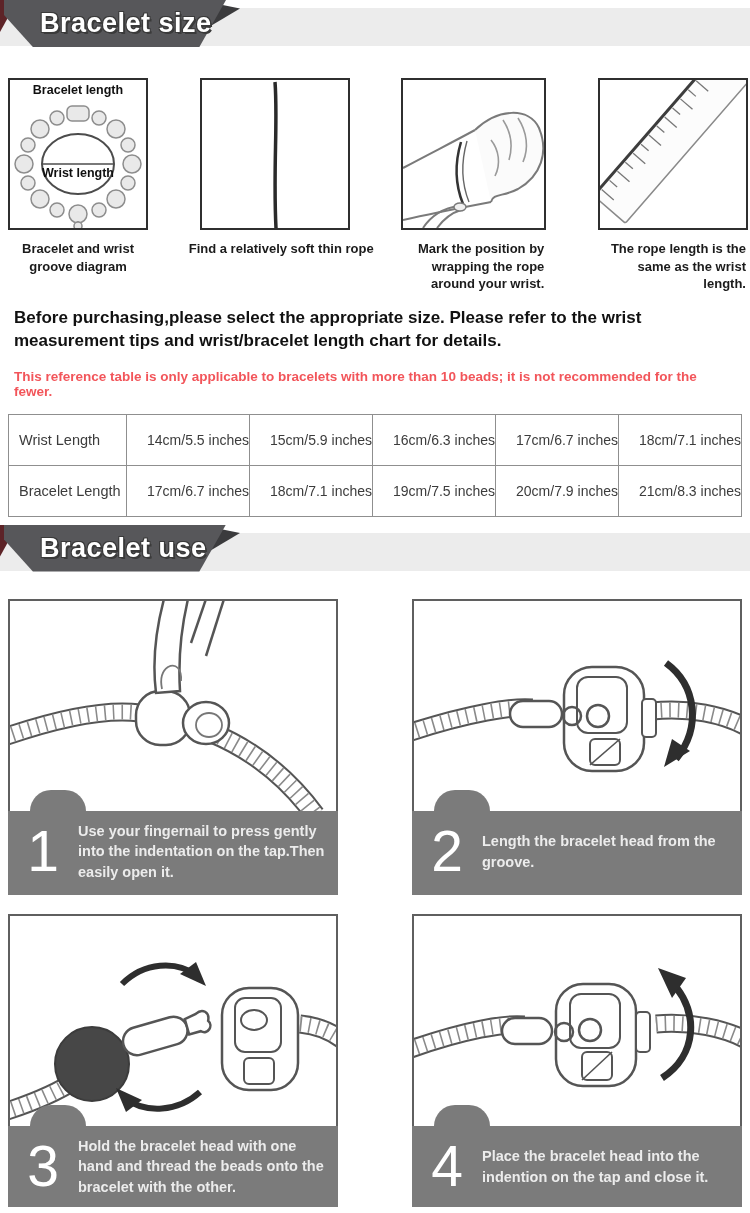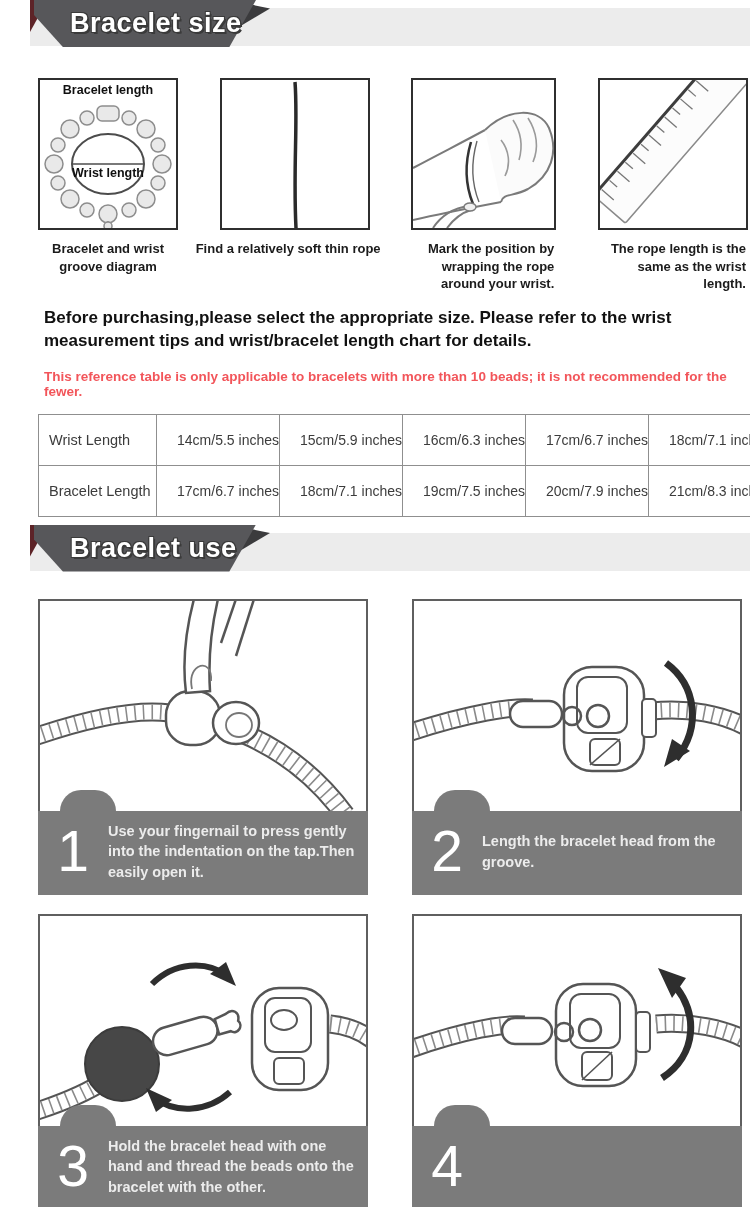--- a/index.html
+++ b/index.html
@@ -1,17 +1,17 @@
 <!DOCTYPE html>
 <html><head>
 <meta charset="utf-8">
 <style>
   * { margin:0; padding:0; box-sizing:border-box; }
   body { background:#fff; font-family:"Liberation Sans", sans-serif; }
-  .page { width:750px; height:1207px; background:#fff; overflow:hidden; position:relative;padding-left:30px; }
+  .page { width:750px; height:1207px; background:#fff; overflow:hidden; position:relative; }
 
   
   .strip { position:relative; height:48px; }
   .strip-bg { position:absolute; left:0; right:0; top:8px; height:38px; background:#ececec; }
   .ribbon { position:absolute; left:0; top:0; width:240px; height:47px; }
   .ribbon-accent { position:absolute; left:0; top:0; width:8px; height:32px; background:#5d2327;
                    clip-path:polygon(0 0,100% 0,100% 55%,0 100%); }
   .ribbon-fold { position:absolute; right:0; top:0; width:42px; height:28px; background:#3b3b3d;
                  clip-path:polygon(0 0,100% 30%,22% 100%); }
   .ribbon-main { position:absolute; left:4px; top:0; right:14px; height:47px; background:#57575a;
@@ -24,21 +24,21 @@
   .img-row { display:flex; justify-content:space-between; padding:30px 2px 0 8px; }
   .img-cell { position:relative; }
   .img-cell.c1 { width:140px; } .img-cell.c2 { width:150px; }
   .img-cell.c3 { width:145px; } .img-cell.c4 { width:150px; }
   .img-box { height:152px; border:2px solid #2f2f2f; background:#fff; position:relative; overflow:hidden; }
   .img-box svg { display:block; }
   .lbl { position:absolute; width:100%; text-align:center; font-weight:bold; font-size:12.5px; color:#101010; }
   .lbl-top { top:3px; } .lbl-mid { top:86px; }
   .img-cap { margin-top:10px; font-weight:bold; font-size:13px; line-height:1.35; color:#1b1b1b; }
   .c1 .img-cap { text-align:center; padding:0 6px; }
-  .c2 .img-cap { text-align:left; white-space:nowrap; margin-left:-24px; width:198px; }
+  .c2 .img-cap { text-align:right; white-space:nowrap; margin-left:-24px; width:198px; }
   .c3 .img-cap, .c4 .img-cap { text-align:right; padding-right:2px; }
 
   
   .note-bold { margin:14px 14px 16px; font-size:17px; font-weight:bold; color:#111; line-height:1.35; }
   .note-red  { margin:15px 14px 7px; font-size:13.5px; font-weight:bold; color:#f2555a; }
   table.size-table { border-collapse:collapse; width:734px; margin:15px 8px 0; table-layout:fixed; }
   .size-table td { border:1px solid #8f8f8f; height:51px; font-size:14px; color:#3c3c3c; text-align:right;
                    background:#fff; overflow:hidden; }
   .size-table td.rowhead { text-align:left; padding-left:10px; width:118px; font-size:14.5px; }
 
@@ -296,17 +296,18 @@
           <rect x="168" y="136" width="30" height="28" rx="5" fill="none" stroke="#555" stroke-width="2"></rect>
           <line x1="198" y1="136" x2="168" y2="164" stroke="#555" stroke-width="1.6"></line>
           <rect x="222" y="96" width="14" height="40" rx="4" fill="#fff" stroke="#555" stroke-width="2"></rect>
           <path d="M248,162 C282,140 288,96 254,62" stroke="#2e2e2e" stroke-width="7" fill="none"></path>
           <polygon points="244,52 272,62 258,82" fill="#2e2e2e"></polygon>
         </svg>
       </div>
       <div class="panel-cap">
         <div class="panel-bump"></div>
         <div class="panel-num">4</div>
+        <div class="panel-text">Place the bracelet head into the indention on the tap and close it.</div>
       </div>
     </div>
 
   </div>
 </div>
 
 </body></html>

